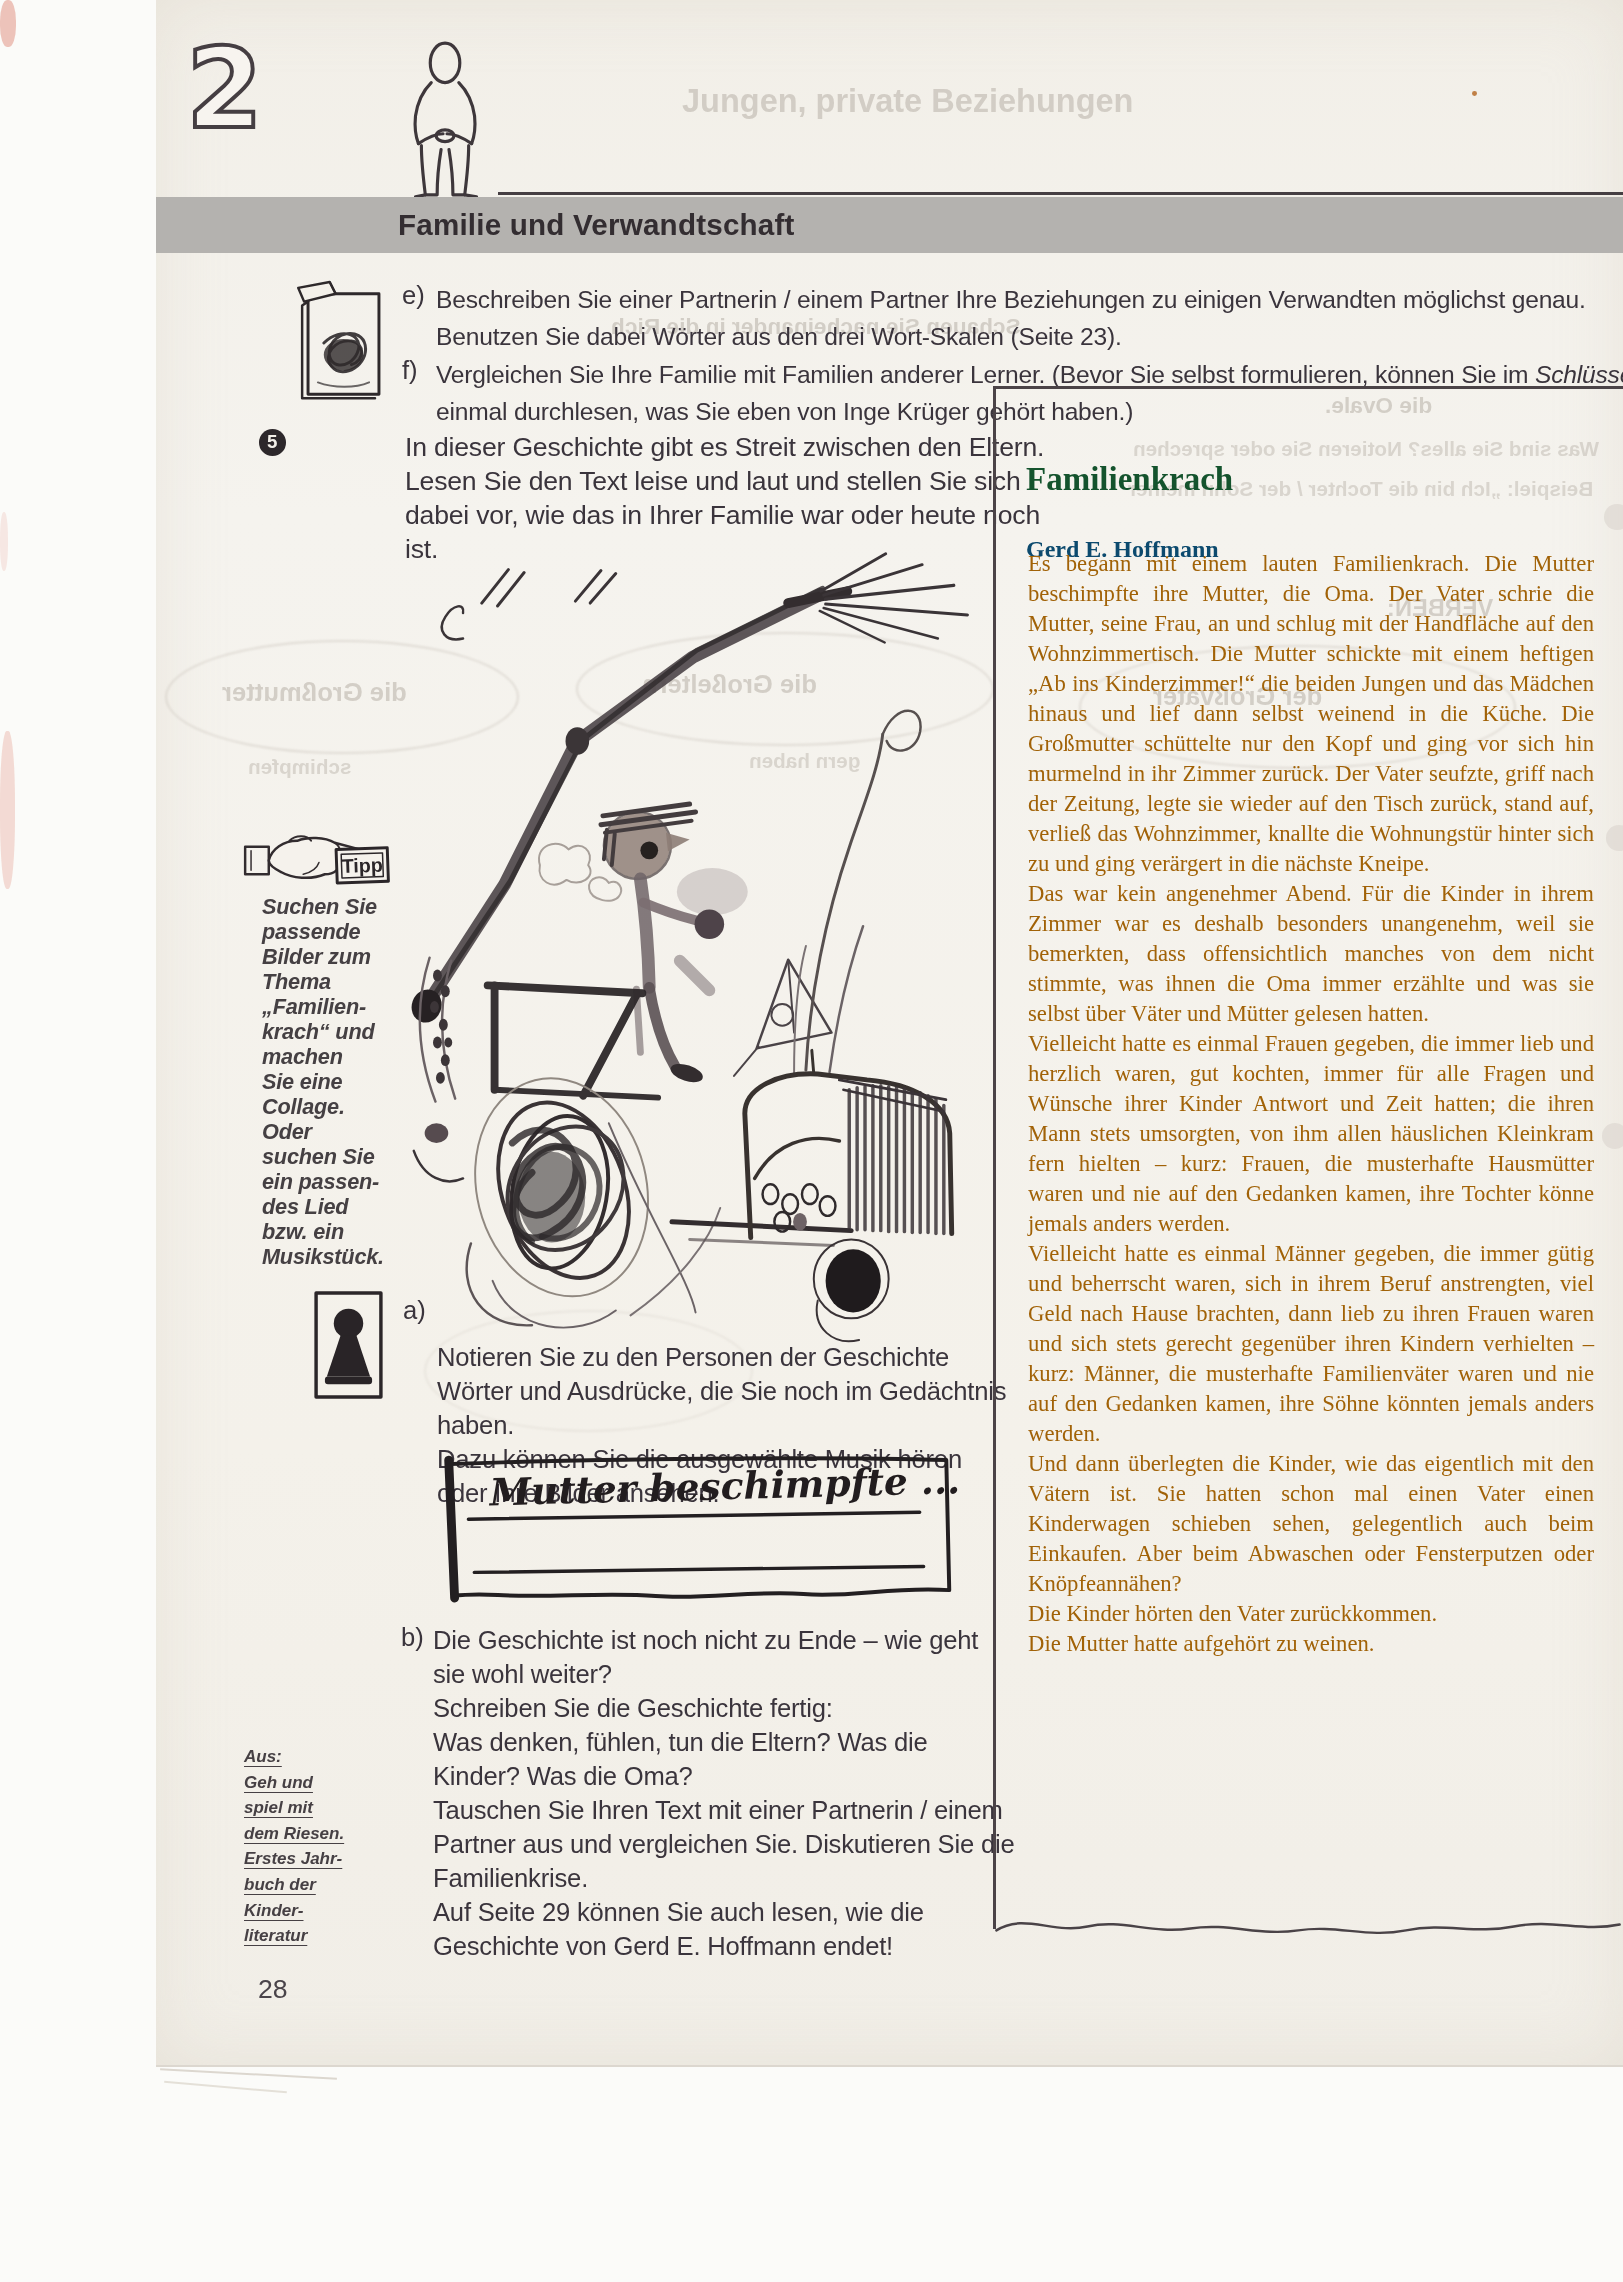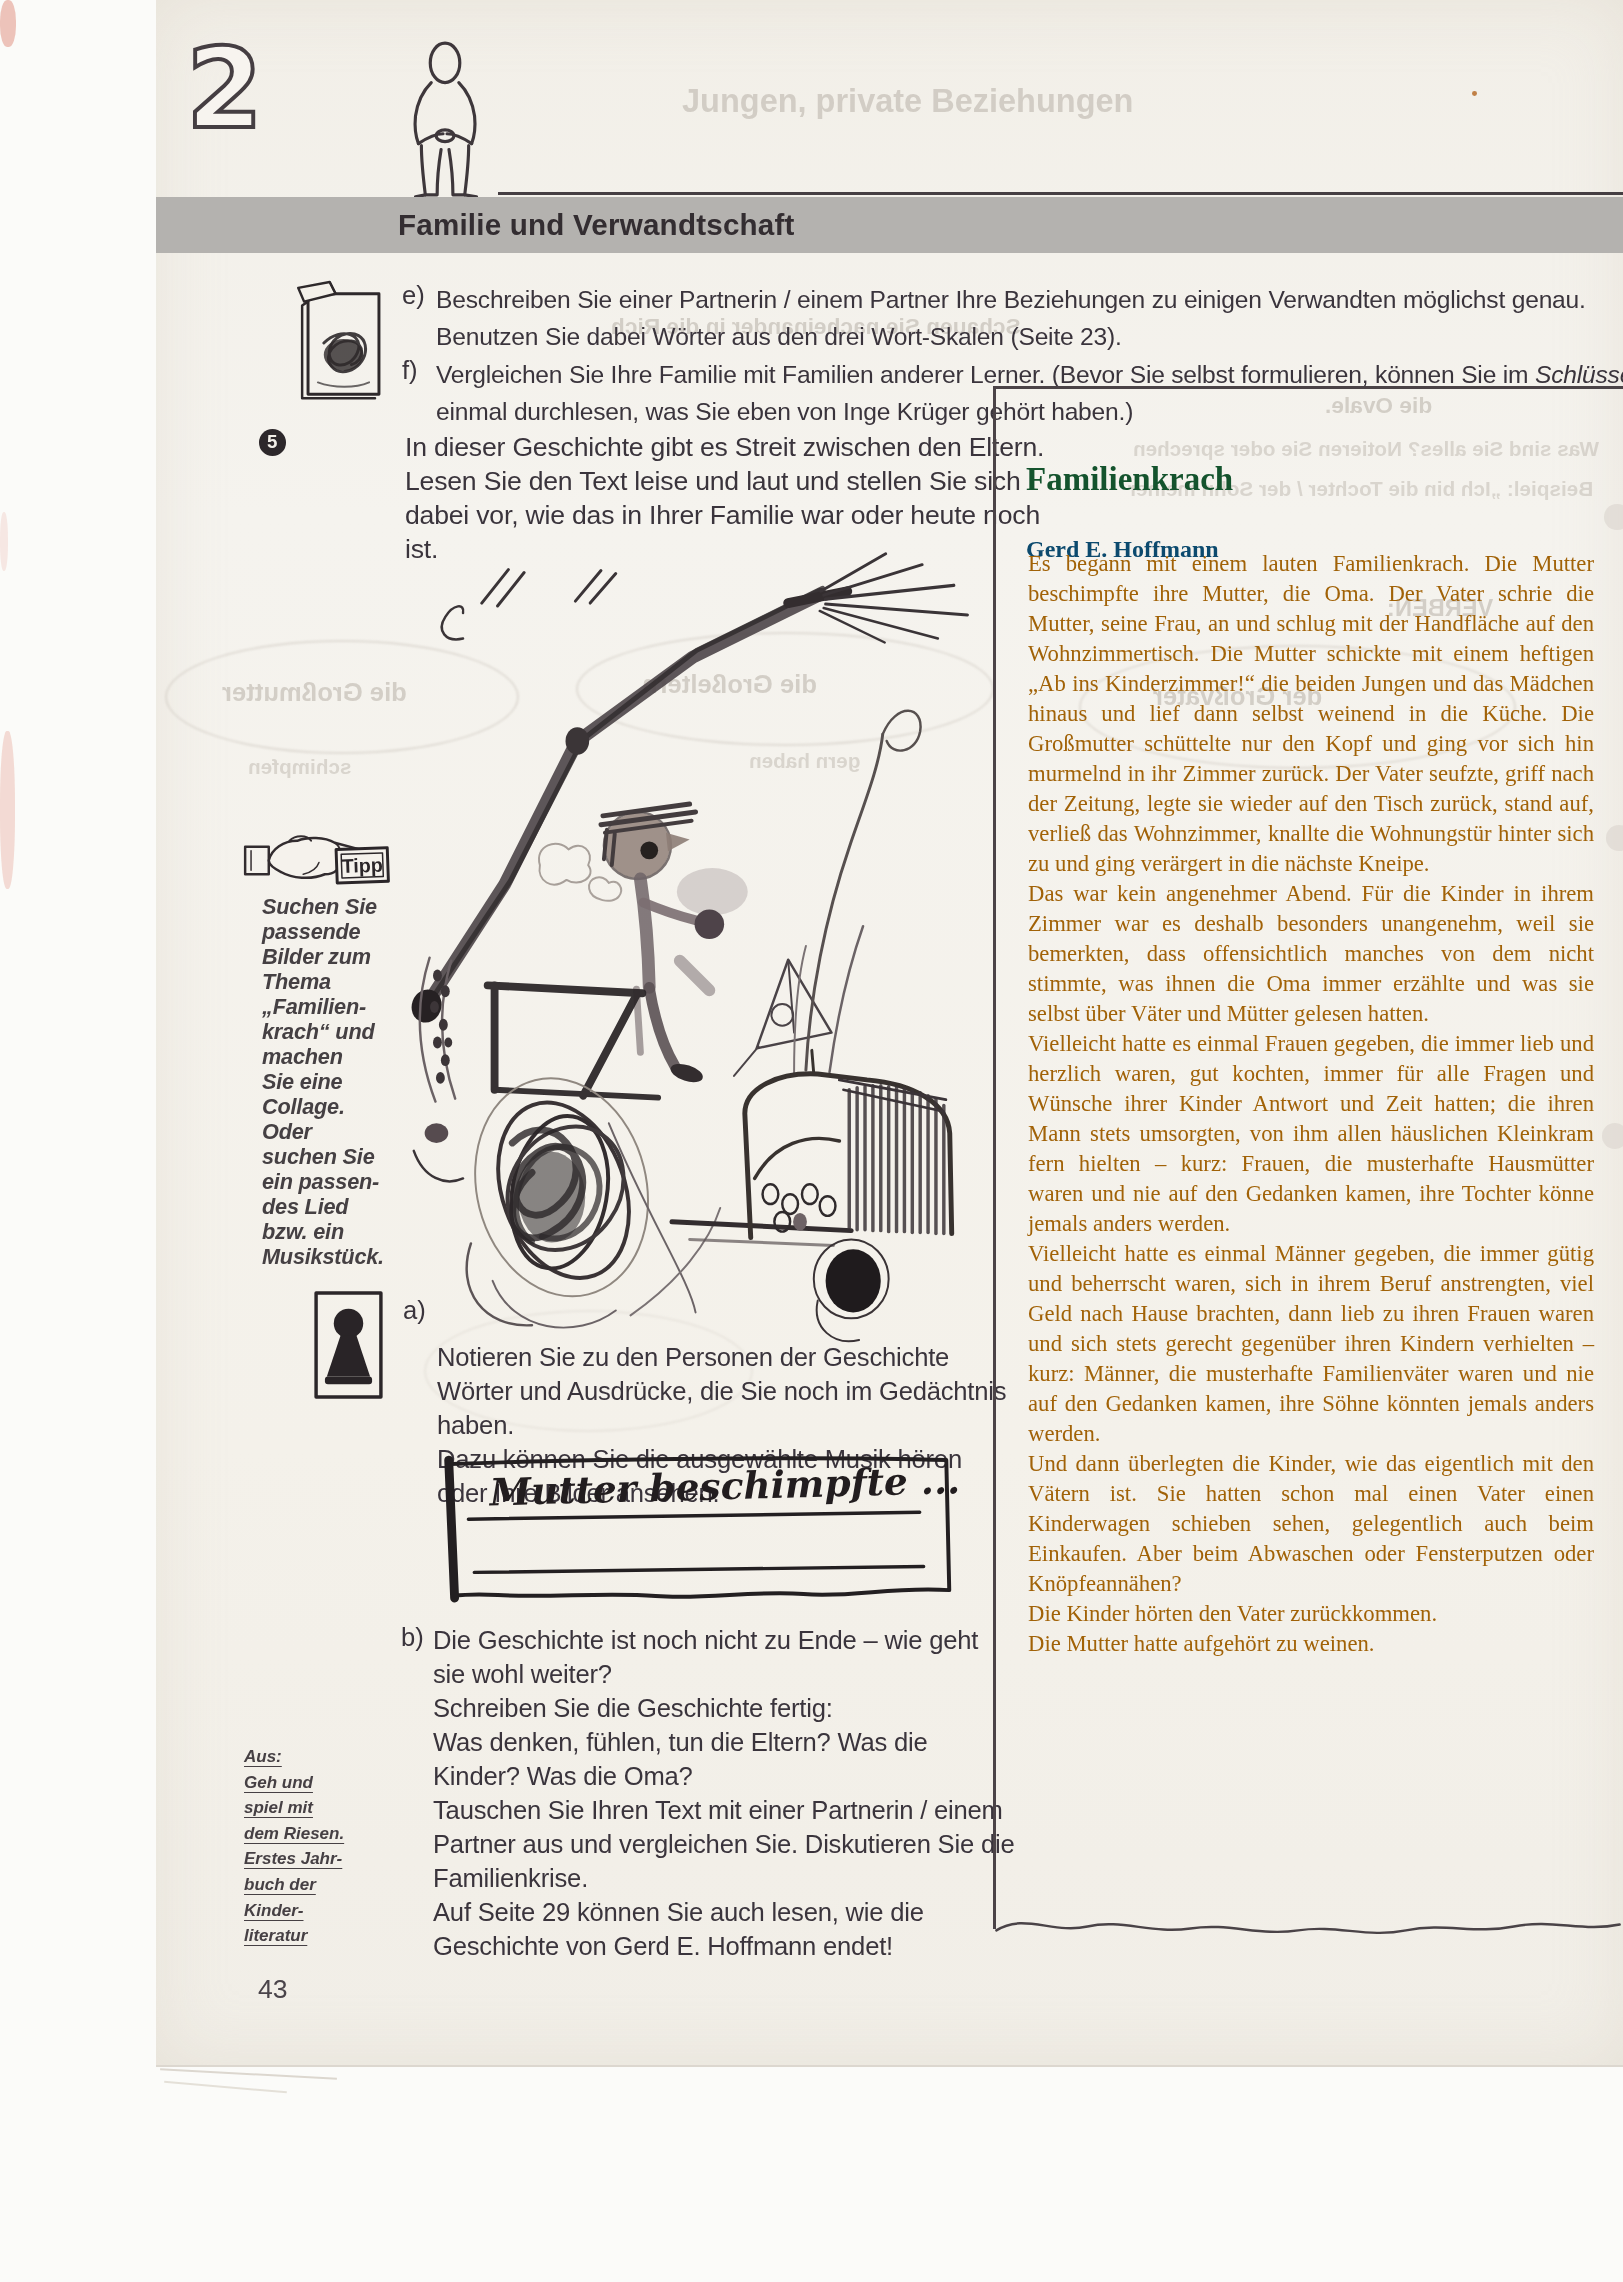--- a/index.html
+++ b/index.html
@@ -344,16 +344,16 @@
     <p>Vielleicht hatte es einmal Frauen gegeben, die immer lieb und herzlich waren, gut kochten, immer für alle Fragen und Wünsche ihrer Kinder Antwort und Zeit hatten; die ihren Mann stets umsorgten, von ihm allen häuslichen Kleinkram fern hielten – kurz: Frauen, die musterhafte Hausmütter waren und nie auf den Gedanken kamen, ihre Tochter könne jemals anders werden.</p>
     <p>Vielleicht hatte es einmal Männer gegeben, die immer gütig und beherrscht waren, sich in ihrem Beruf anstrengten, viel Geld nach Hause brachten, dann lieb zu ihren Frauen waren und sich stets gerecht gegenüber ihren Kindern verhielten – kurz: Männer, die musterhafte Familienväter waren und nie auf den Gedanken kamen, ihre Söhne könnten jemals anders werden.</p>
     <p>Und dann überlegten die Kinder, wie das eigentlich mit den Vätern ist. Sie hatten schon mal einen Vater einen Kinderwagen schieben sehen, gelegentlich auch beim Einkaufen. Aber beim Abwaschen oder Fensterputzen oder Knöpfeannähen?</p>
     <p>Die Kinder hörten den Vater zurückkommen.</p>
     <p>Die Mutter hatte aufgehört zu weinen.</p>
   </div>
   <svg style="left:993px;top:1901px;" width="630" height="49" viewBox="0 0 640 50">
     <path d="M2,30 C30,12 60,34 95,26 C130,18 160,34 200,28 C240,22 270,36 310,30 C350,24 380,38 420,30 C460,22 490,34 530,26 C570,18 600,32 638,24" stroke="#4a4347" stroke-width="2.5" fill="none"></path>
   </svg>
 
-  <div class="abs pagenum">43</div>
+  <div class="abs pagenum">28</div>
 
 </div>
 
 
 </body></html>

